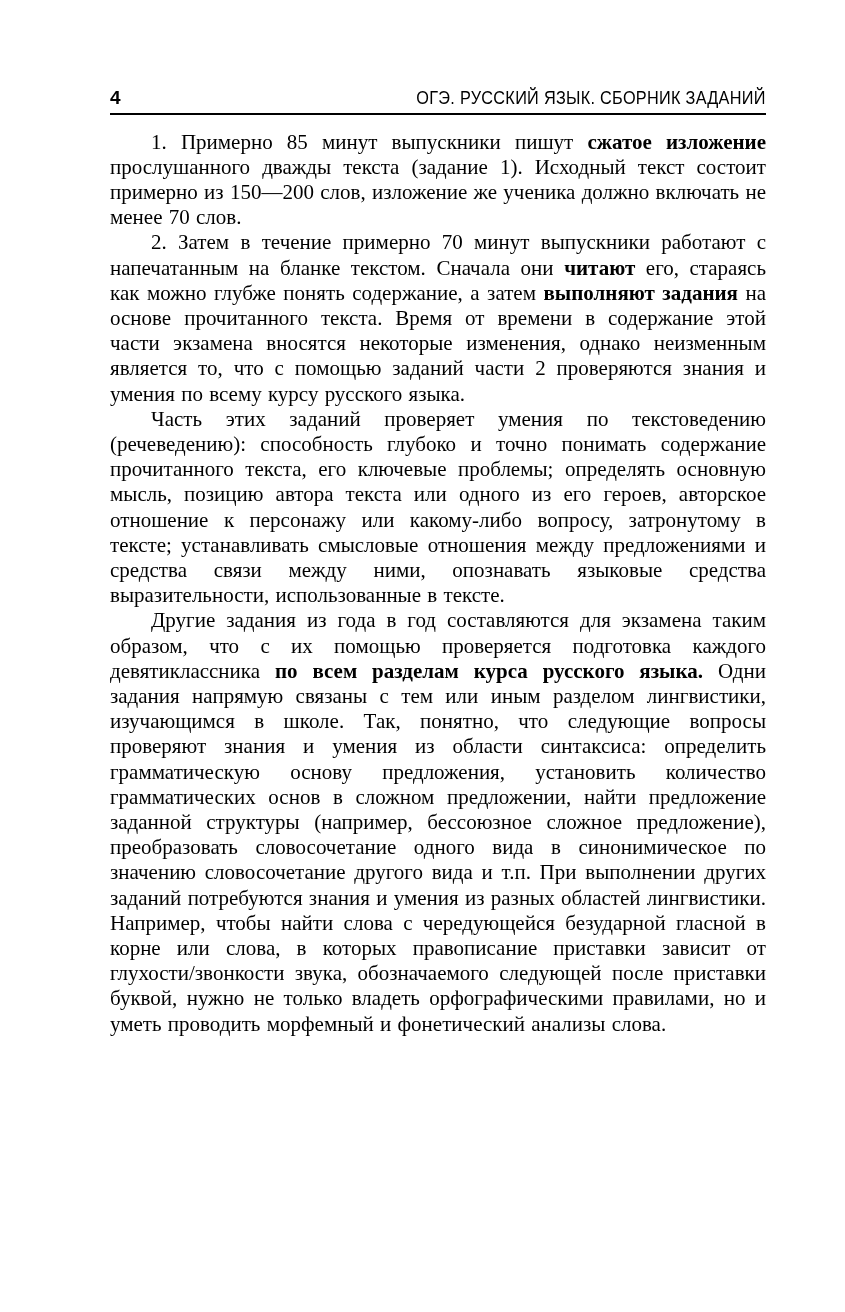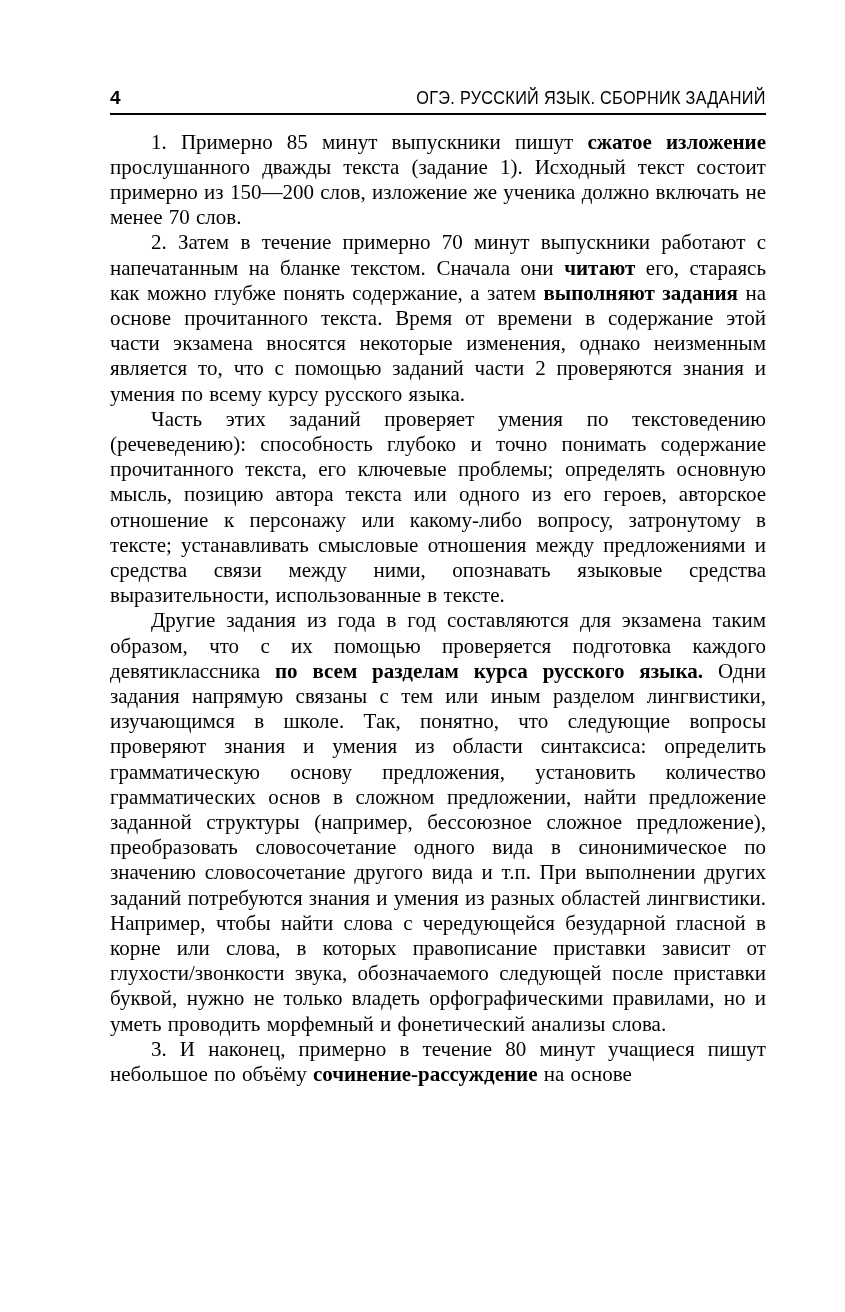--- a/index.html
+++ b/index.html
@@ -69,16 +69,15 @@
   <div class="content">
     <header class="page-header">
       <span class="page-number">4</span>
       <span class="running-title">ОГЭ. РУССКИЙ ЯЗЫК. СБОРНИК ЗАДАНИЙ</span>
     </header>
     <main class="body-text">
         <p><span>1. Примерно 85 минут выпускники пишут </span><b>сжатое изложение</b><span> прослушанного дважды текста (задание 1). Исходный текст состоит примерно из 150—200 слов, изложение же ученика должно включать не менее 70 слов.</span></p>
         <p><span>2. Затем в течение примерно 70 минут выпускники работают с напечатанным на бланке текстом. Сначала они </span><b>читают</b><span> его, стараясь как можно глубже понять содержание, а затем </span><b>выполняют задания</b><span> на основе прочитанного текста. Время от времени в содержание этой части экзамена вносятся некоторые изменения, однако неизменным является то, что с помощью заданий части 2 проверяются знания и умения по всему курсу русского языка.</span></p>
         <p><span>Часть этих заданий проверяет умения по текстоведению (речеведению): способность глубоко и точно понимать содержание прочитанного текста, его ключевые проблемы; определять основную мысль, позицию автора текста или одного из его героев, авторское отношение к персонажу или какому-либо вопросу, затронутому в тексте; устанавливать смысловые отношения между предложениями и средства связи между ними, опознавать языковые средства выразительности, использованные в тексте.</span></p>
         <p><span>Другие задания из года в год составляются для экзамена таким образом, что с их помощью проверяется подготовка каждого девятиклассника </span><b>по всем разделам курса русского языка.</b><span> Одни задания напрямую связаны с тем или иным разделом лингвистики, изучающимся в школе. Так, понятно, что следующие вопросы проверяют знания и умения из области синтаксиса: определить грамматическую основу предложения, установить количество грамматических основ в сложном предложении, найти предложение заданной структуры (например, бессоюзное сложное предложение), преобразовать словосочетание одного вида в синонимическое по значению словосочетание другого вида и т.п. При выполнении других заданий потребуются знания и умения из разных областей лингвистики. Например, чтобы найти слова с чередующейся безударной гласной в корне или слова, в которых правописание приставки зависит от глухости/звонкости звука, обозначаемого следующей после приставки буквой, нужно не только владеть орфографическими правилами, но и уметь проводить морфемный и фонетический анализы слова.</span></p>
-        <p><span>3. И наконец, примерно в течение 80 минут учащиеся пишут небольшое по объёму </span><b>сочинение-рассуждение</b><span> на основе</span></p>
       </main>
   </div>
 </div>
 
 </body></html>

